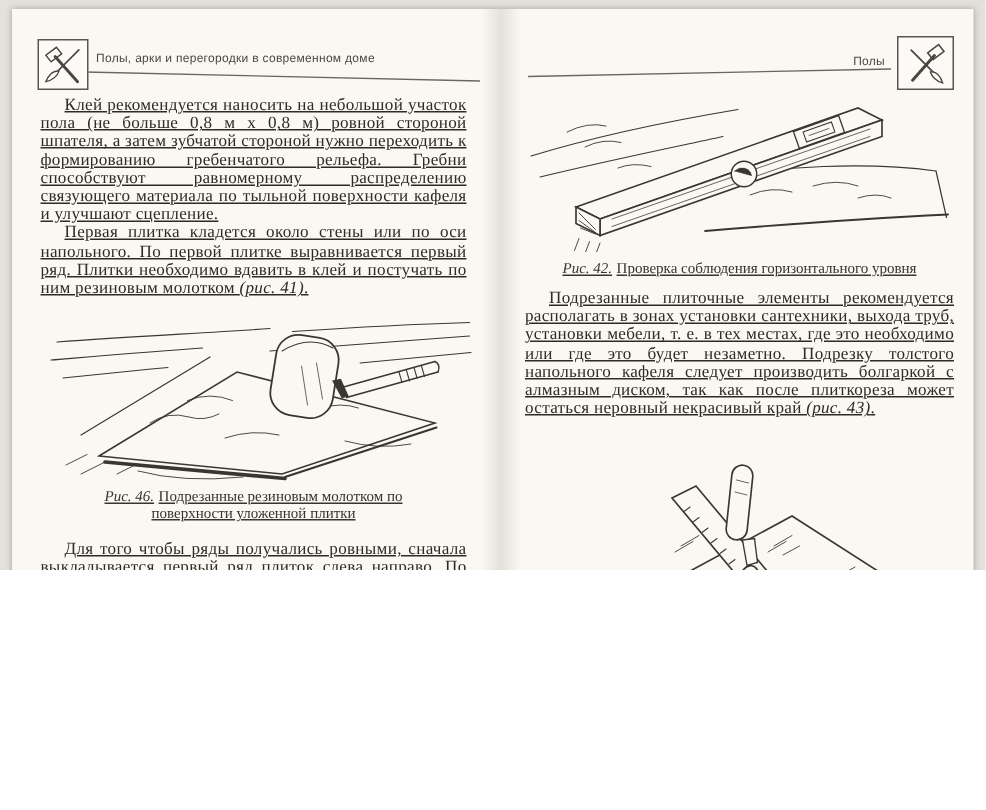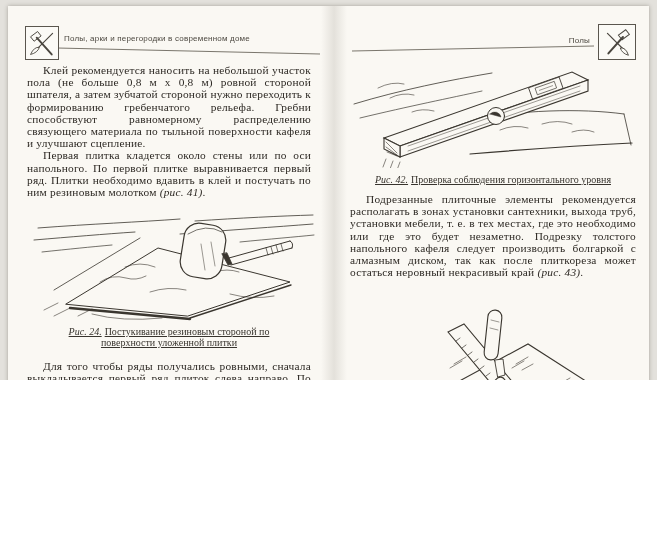--- a/index.html
+++ b/index.html
@@ -25,21 +25,21 @@
     display:flex;align-items:center;justify-content:center;
   }
   .hdr-title{
     font-family:"Liberation Sans", sans-serif;
     font-size:8px;color:#4c4840;letter-spacing:.2px;white-space:nowrap;
   }
   .rule-svg{position:absolute;left:0;pointer-events:none;}
   
   .col{position:absolute;text-align:justify;font-size:11.4px;line-height:12.2px;
        letter-spacing:.2px;color:#2e2a25;}
-  .col p{margin:0;text-indent:16px;}
+  .col p{margin:0;text-indent:16px;text-decoration:underline;}
   .ref{font-style:italic;margin-top:16px;}
   .caption{
     position:absolute;text-align:center;font-size:10px;line-height:11px;color:#38342e;text-decoration:underline;
   }
   .cap-label{font-style:italic;margin-right:3px;}
   .pagenum{position:absolute;font-size:13px;color:#3a362f;text-align:center;}
   .printmark{position:absolute;font-size:6.8px;color:#4c4840;letter-spacing:.3px;
              font-family:"Liberation Sans", sans-serif;}
   .fig{position:absolute;}
   .fig path,.fig polygon,.fig rect,.fig circle,.fig ellipse,.fig line{
@@ -95,21 +95,21 @@
     <path d="M158,22 q18,-11 34,-2" stroke-width="0.7"></path>
     <path d="M171,32 l4,26 M181,30 l4,24" stroke-width="0.5"></path>
     <path d="M192,42 l6,11 l4,-1 l-5,-11 Z" fill="#3a362f" stroke-width="0.8"></path>
     <path d="M199,46 L260,29" stroke-width="1"></path>
     <path d="M201,53 L262,36" stroke-width="1"></path>
     <path d="M260,29 q4,2 2,7" stroke-width="1"></path>
     <path d="M236,36 l2,7 M241,35 l2,7 M246,33 l2,7 M251,32 l2,7" stroke-width="0.7"></path>
   </svg>
 
   <div class="caption" style="left:42px;top:326px;width:254px;">
-    <span class="cap-label">Рис. 24.</span><span>Постукивание резиновым стороной по поверхности уложенной плитки</span>
+    <span class="cap-label">Рис. 46.</span><span>Подрезанные резиновым молотком по поверхности уложенной плитки</span>
   </div>
 
   <div class="col" style="left:27px;top:360px;width:284px;">
     <p><span>Для того чтобы ряды получались ровными, сначала выкладывается первый ряд плиток слева направо. По этим плиткам закрепляется направляющий шнур, по которому выкладывается следующий ряд. После фиксации каждой плитки следует проверять соблюдение горизонтального уровня, прикладывая к двум или более элементам облицованной поверхности простой брус или ватерпас </span><span class="ref">(рис. 42)</span><span>.</span></p>
   </div>
 
   <div class="hdr-title abs" style="right:67px;top:36px;">Полы</div>
   <div class="hdr-box abs" style="left:598px;top:24px;width:38px;height:36px;">
     <svg width="31" height="31" viewBox="0 0 34 34">
       <path d="M18,9 L26,3 L30,8 L22,14 Z" fill="#fbfaf6" stroke="#4a463f" stroke-width="1.1"></path>

